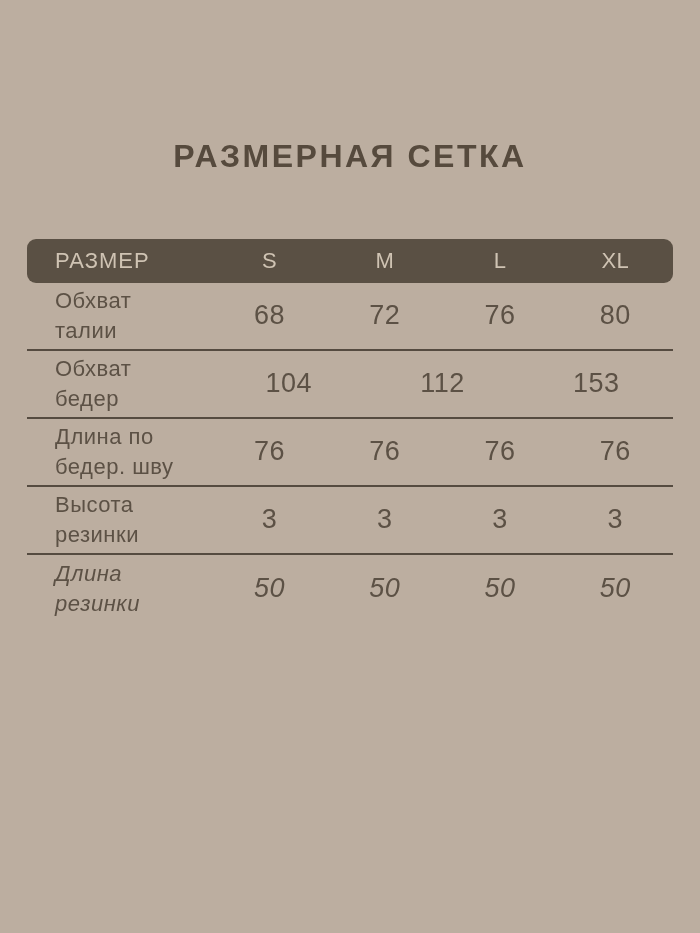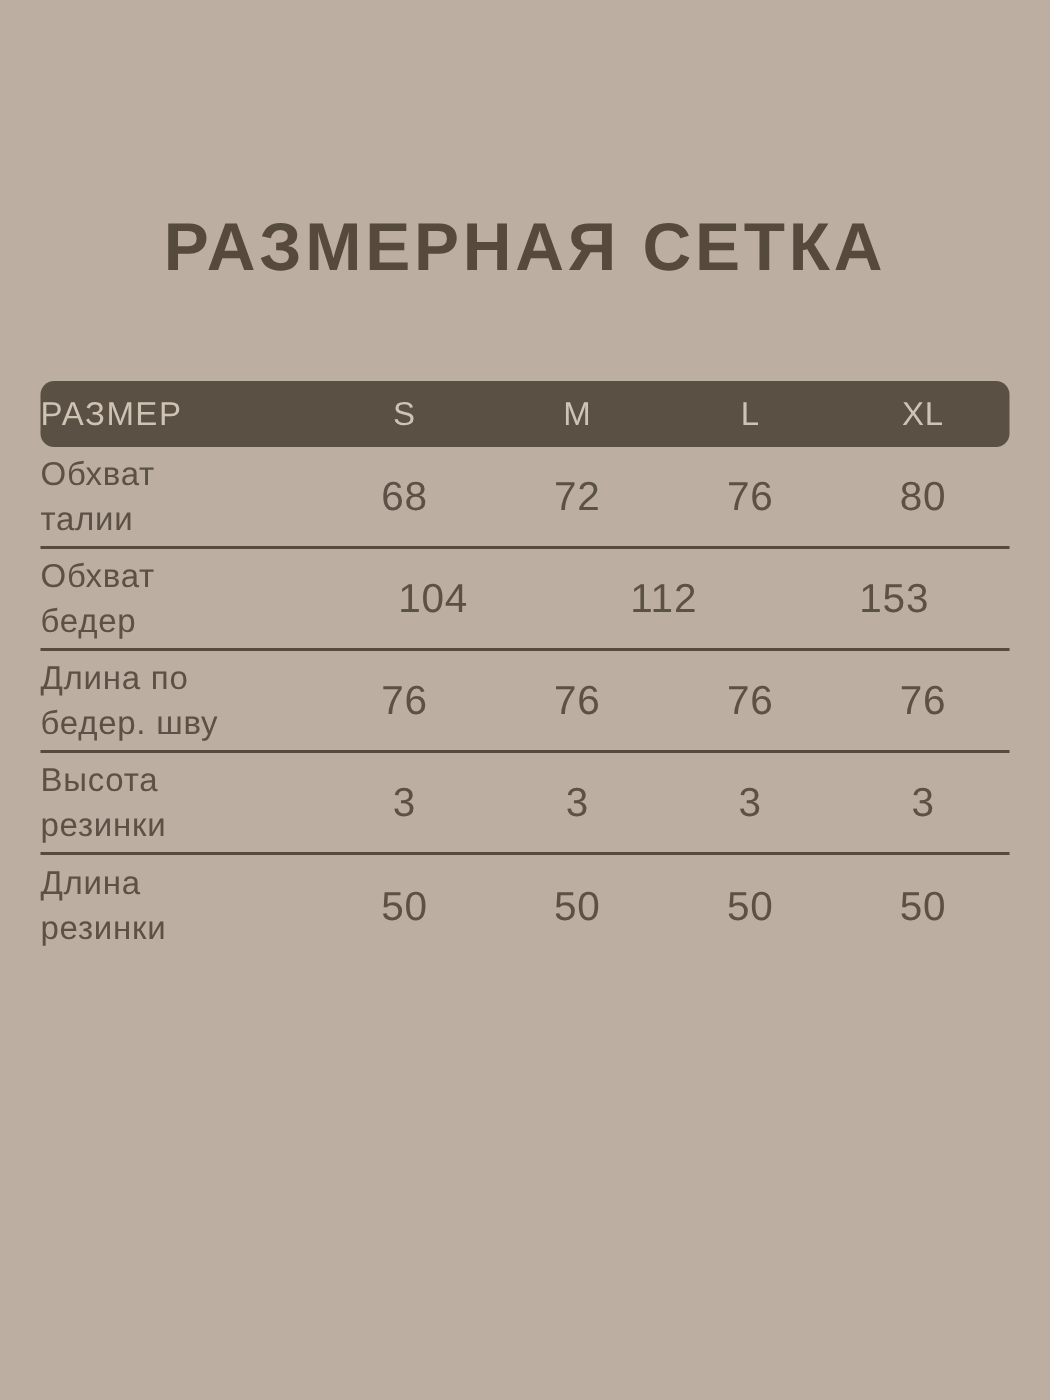--- a/index.html
+++ b/index.html
@@ -18,21 +18,21 @@
   body {
     width: 700px;
     height: 933px;
     background: var(--bg);
     font-family: "Liberation Sans", "DejaVu Sans", sans-serif;
     overflow: hidden;
   }
   .title {
     margin: 138px 0 0 0;
     text-align: center;
-    font-size: 45px;
+    font-size: 32px;
     font-weight: bold;
     letter-spacing: 2.5px;
     line-height: 1.18;
     color: var(--title-text);
   }
   .size-table {
     width: 646px;
     margin: 63px auto 0 auto;
   }
   .header-row {
@@ -51,23 +51,24 @@
     font-size: 22px;
     letter-spacing: 0.5px;
   }
   .row {
     display: flex;
     align-items: center;
     height: 68px;
     border-bottom: 2px solid var(--divider);
     color: var(--body-text);
   }
-  .row:last-child { border-bottom: none; }
+  .row:last-child { border-bottom: none; font-style: italic; }
   .cell.label {
     width: 185px;
+    padding-left: 28px;
     flex: 0 0 185px;
   }
   .row .cell.label {
     font-size: 22px;
     line-height: 1.36;
     letter-spacing: 0.5px;
     white-space: pre-line;
   }
   .cell.value {
     flex: 1 1 0;

